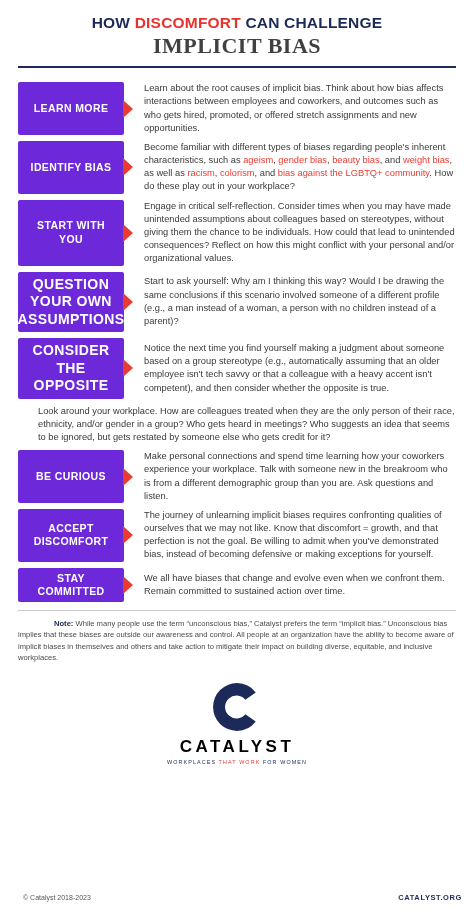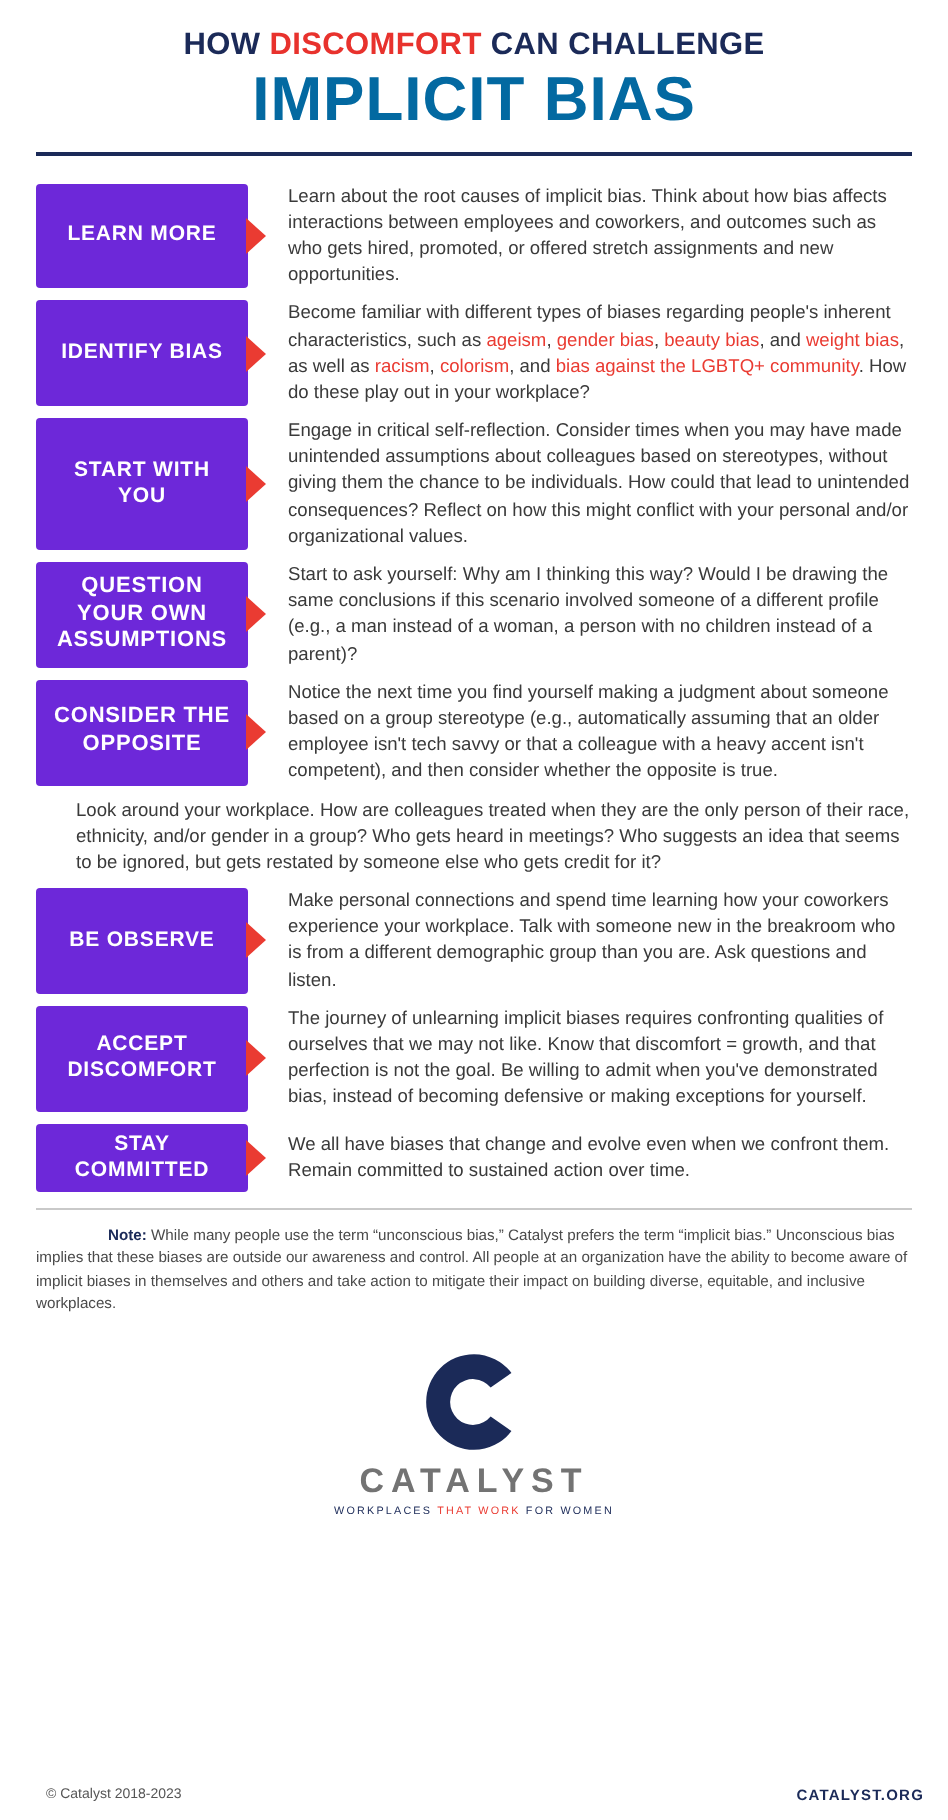--- a/index.html
+++ b/index.html
@@ -32,27 +32,28 @@
     font-weight: bold;
     color: #1b2a58;
     letter-spacing: 0.2px;
     line-height: 1.1;
     white-space: nowrap;
   }
   .header-line1 .hl {
     color: #e8322d;
   }
   .header-line2 {
-    font-size: 31px;
-    font-weight: bold;
-    color: #0369a1;
+    font-size: 22px;
+    font-weight: bold;
+    color: #404040;
     letter-spacing: 0.5px;
     line-height: 1.05;
     margin-top: 3px;
     white-space: nowrap;
+    font-family: Liberation Serif, serif;
   }
   .header-rule {
     width: 438px;
     height: 2px;
     background: #1b2a58;
     margin: 9px auto 0 auto;
   }
 
   
   .rows {
@@ -79,21 +80,21 @@
     text-align: center;
     width: 100%;
     display: flex;
     align-items: center;
     justify-content: center;
     padding: 4px 6px;
     box-sizing: border-box;
     border-radius: 2px;
   }
   .tag.small {
-    font-size: 11px;
+    font-size: 14px;
   }
   .arrow {
     position: absolute;
     top: 50%;
     right: -9px;
     transform: translateY(-50%);
     width: 0;
     height: 0;
     border-top: 9px solid transparent;
     border-bottom: 9px solid transparent;
@@ -140,21 +141,21 @@
   }
   .logo-mark {
     width: 52px;
     height: 52px;
     margin: 0 auto;
   }
   .logo-name {
     font-size: 17px;
     font-weight: bold;
     letter-spacing: 3.5px;
-    color: #737373;
+    color: #000000;
     margin-top: 4px;
   }
   .logo-tag {
     font-size: 5.4px;
     letter-spacing: 1.1px;
     color: #1b2a58;
     margin-top: 2px;
   }
   .logo-tag .t-red {
     color: #ea3b32;
@@ -244,21 +245,21 @@
     </div>
 
     <div class="row">
       <div class="body">
           <p>Look around your workplace. How are colleagues treated when they are the only person of their race, ethnicity, and/or gender in a group? Who gets heard in meetings? Who suggests an idea that seems to be ignored, but gets restated by someone else who gets credit for it?</p>
         </div>
     </div>
 
     <div class="row">
       <div class="tagwrap">
-        <div class="tag">BE OBSERVE</div>
+        <div class="tag">BE CURIOUS</div>
         <div class="arrow"></div>
       </div>
       <div class="body">
           <p>Make personal connections and spend time learning how your coworkers experience your workplace. Talk with someone new in the breakroom who is from a different demographic group than you are. Ask questions and listen.</p>
         </div>
     </div>
 
     <div class="row">
       <div class="tagwrap">
         <div class="tag">ACCEPT DISCOMFORT</div>

